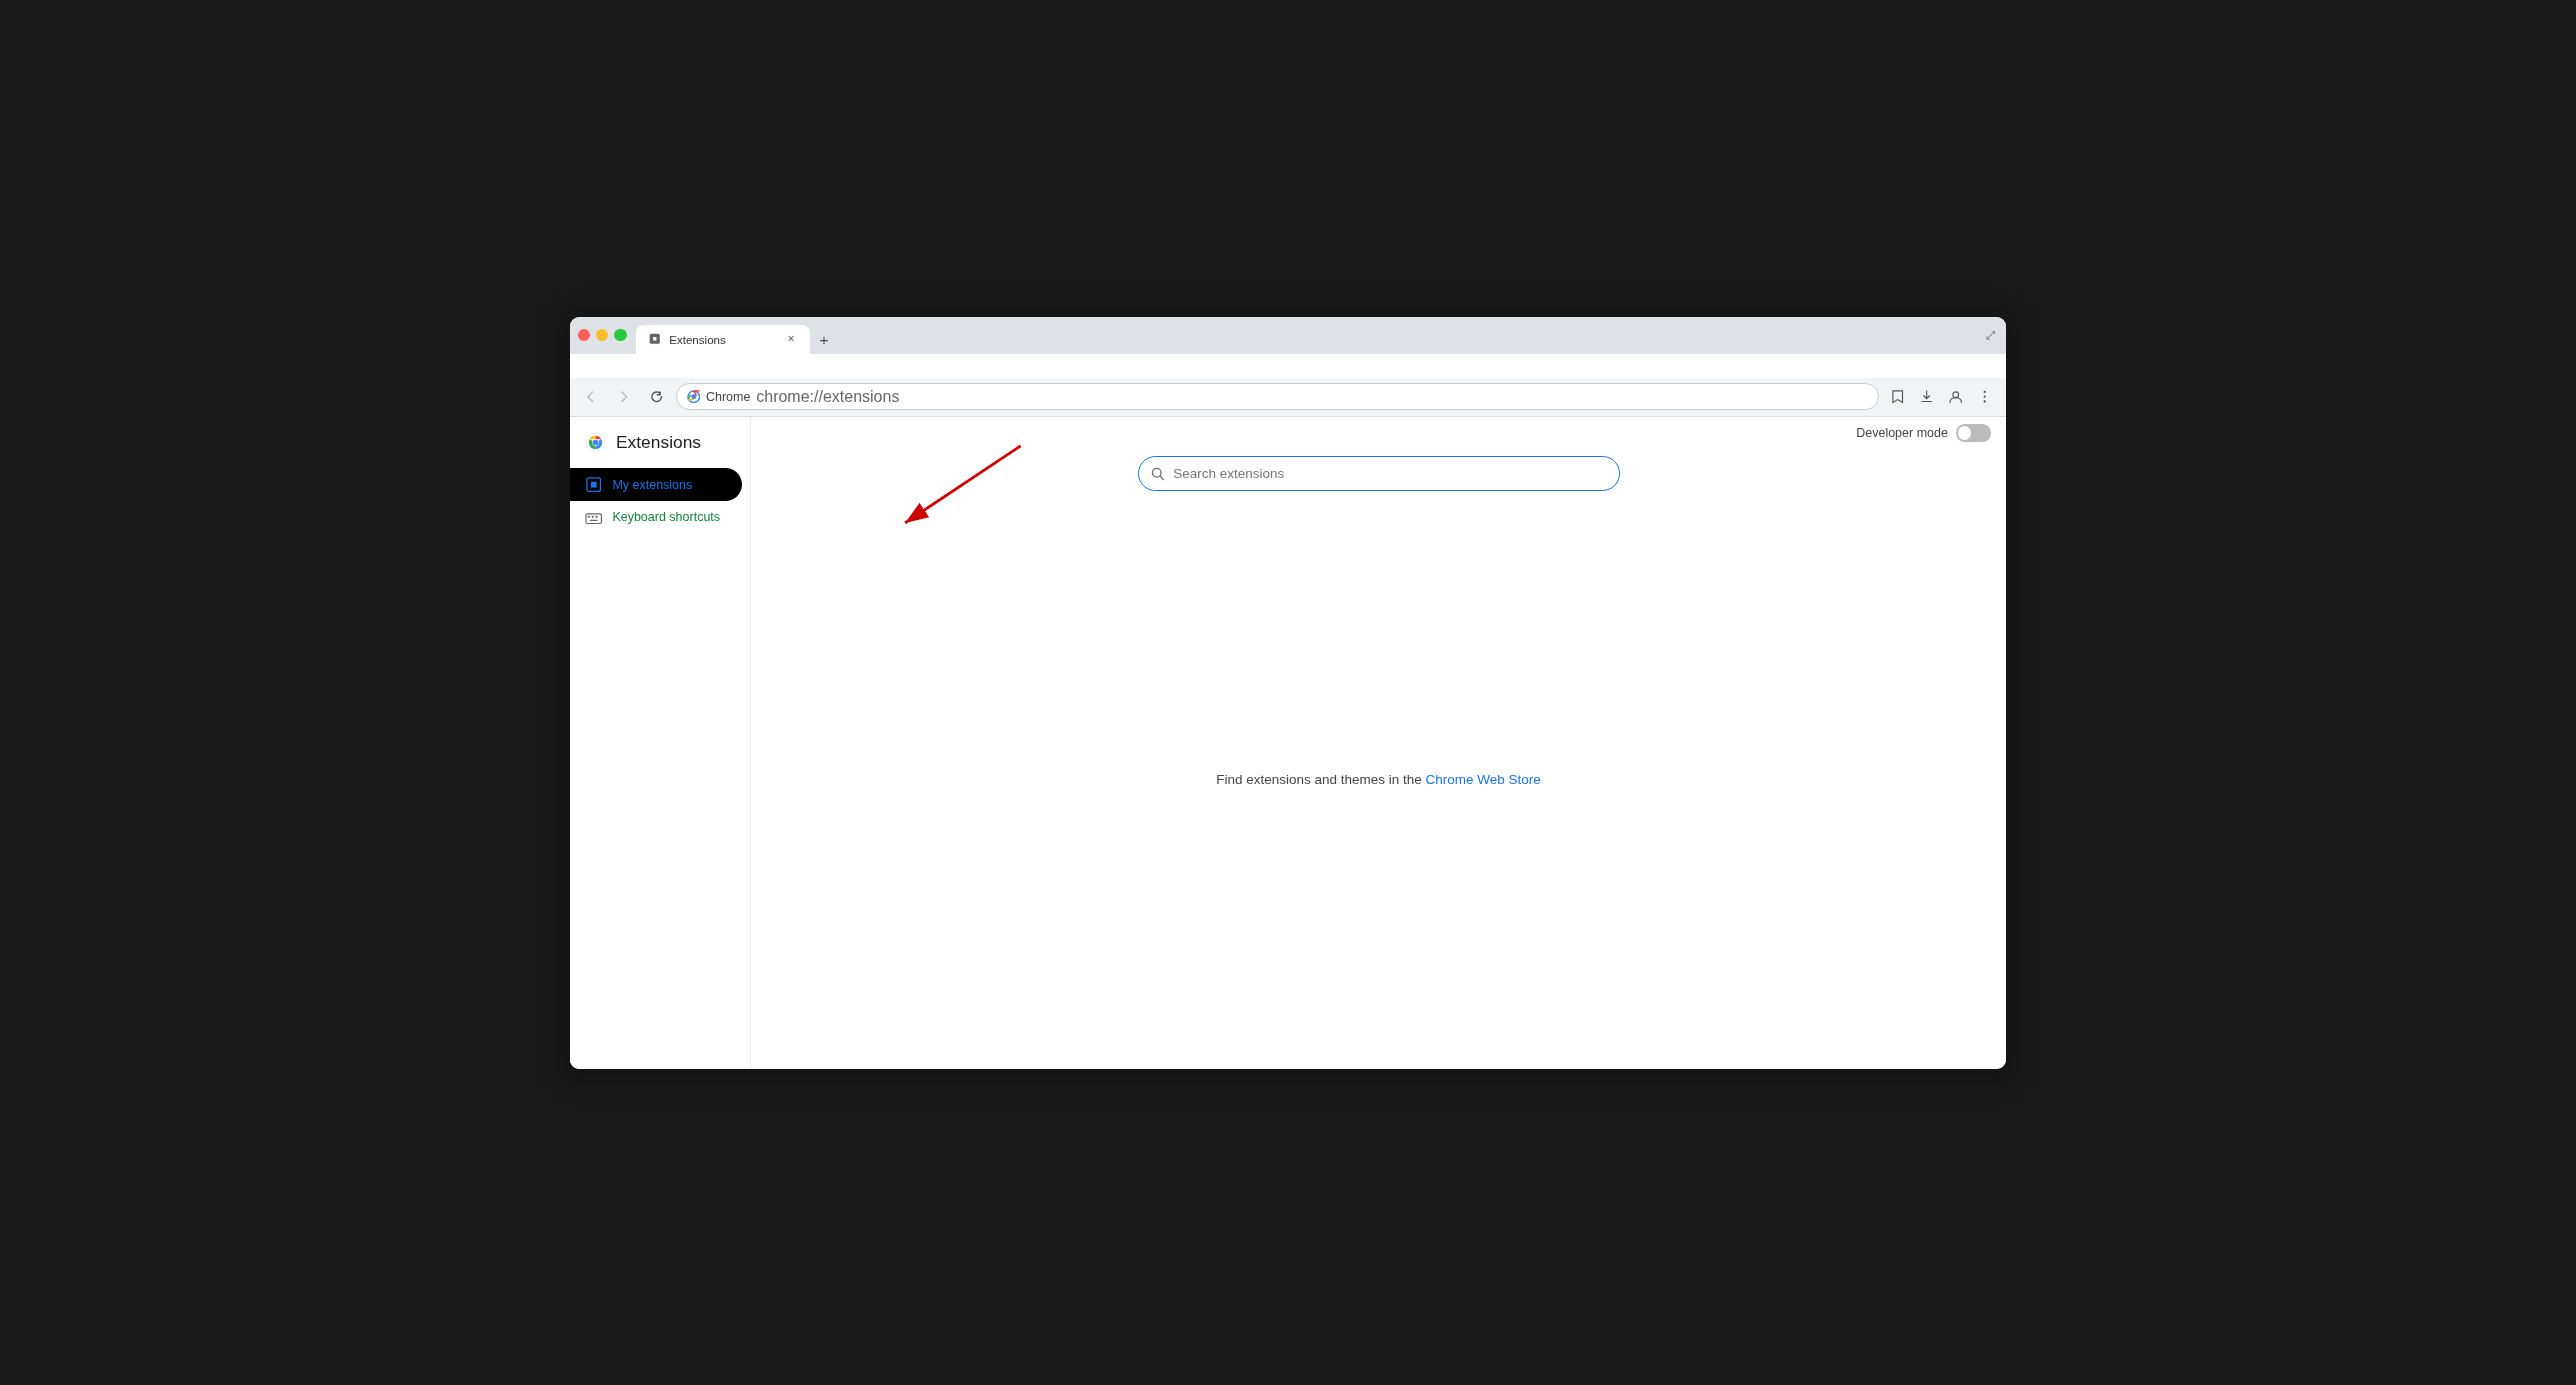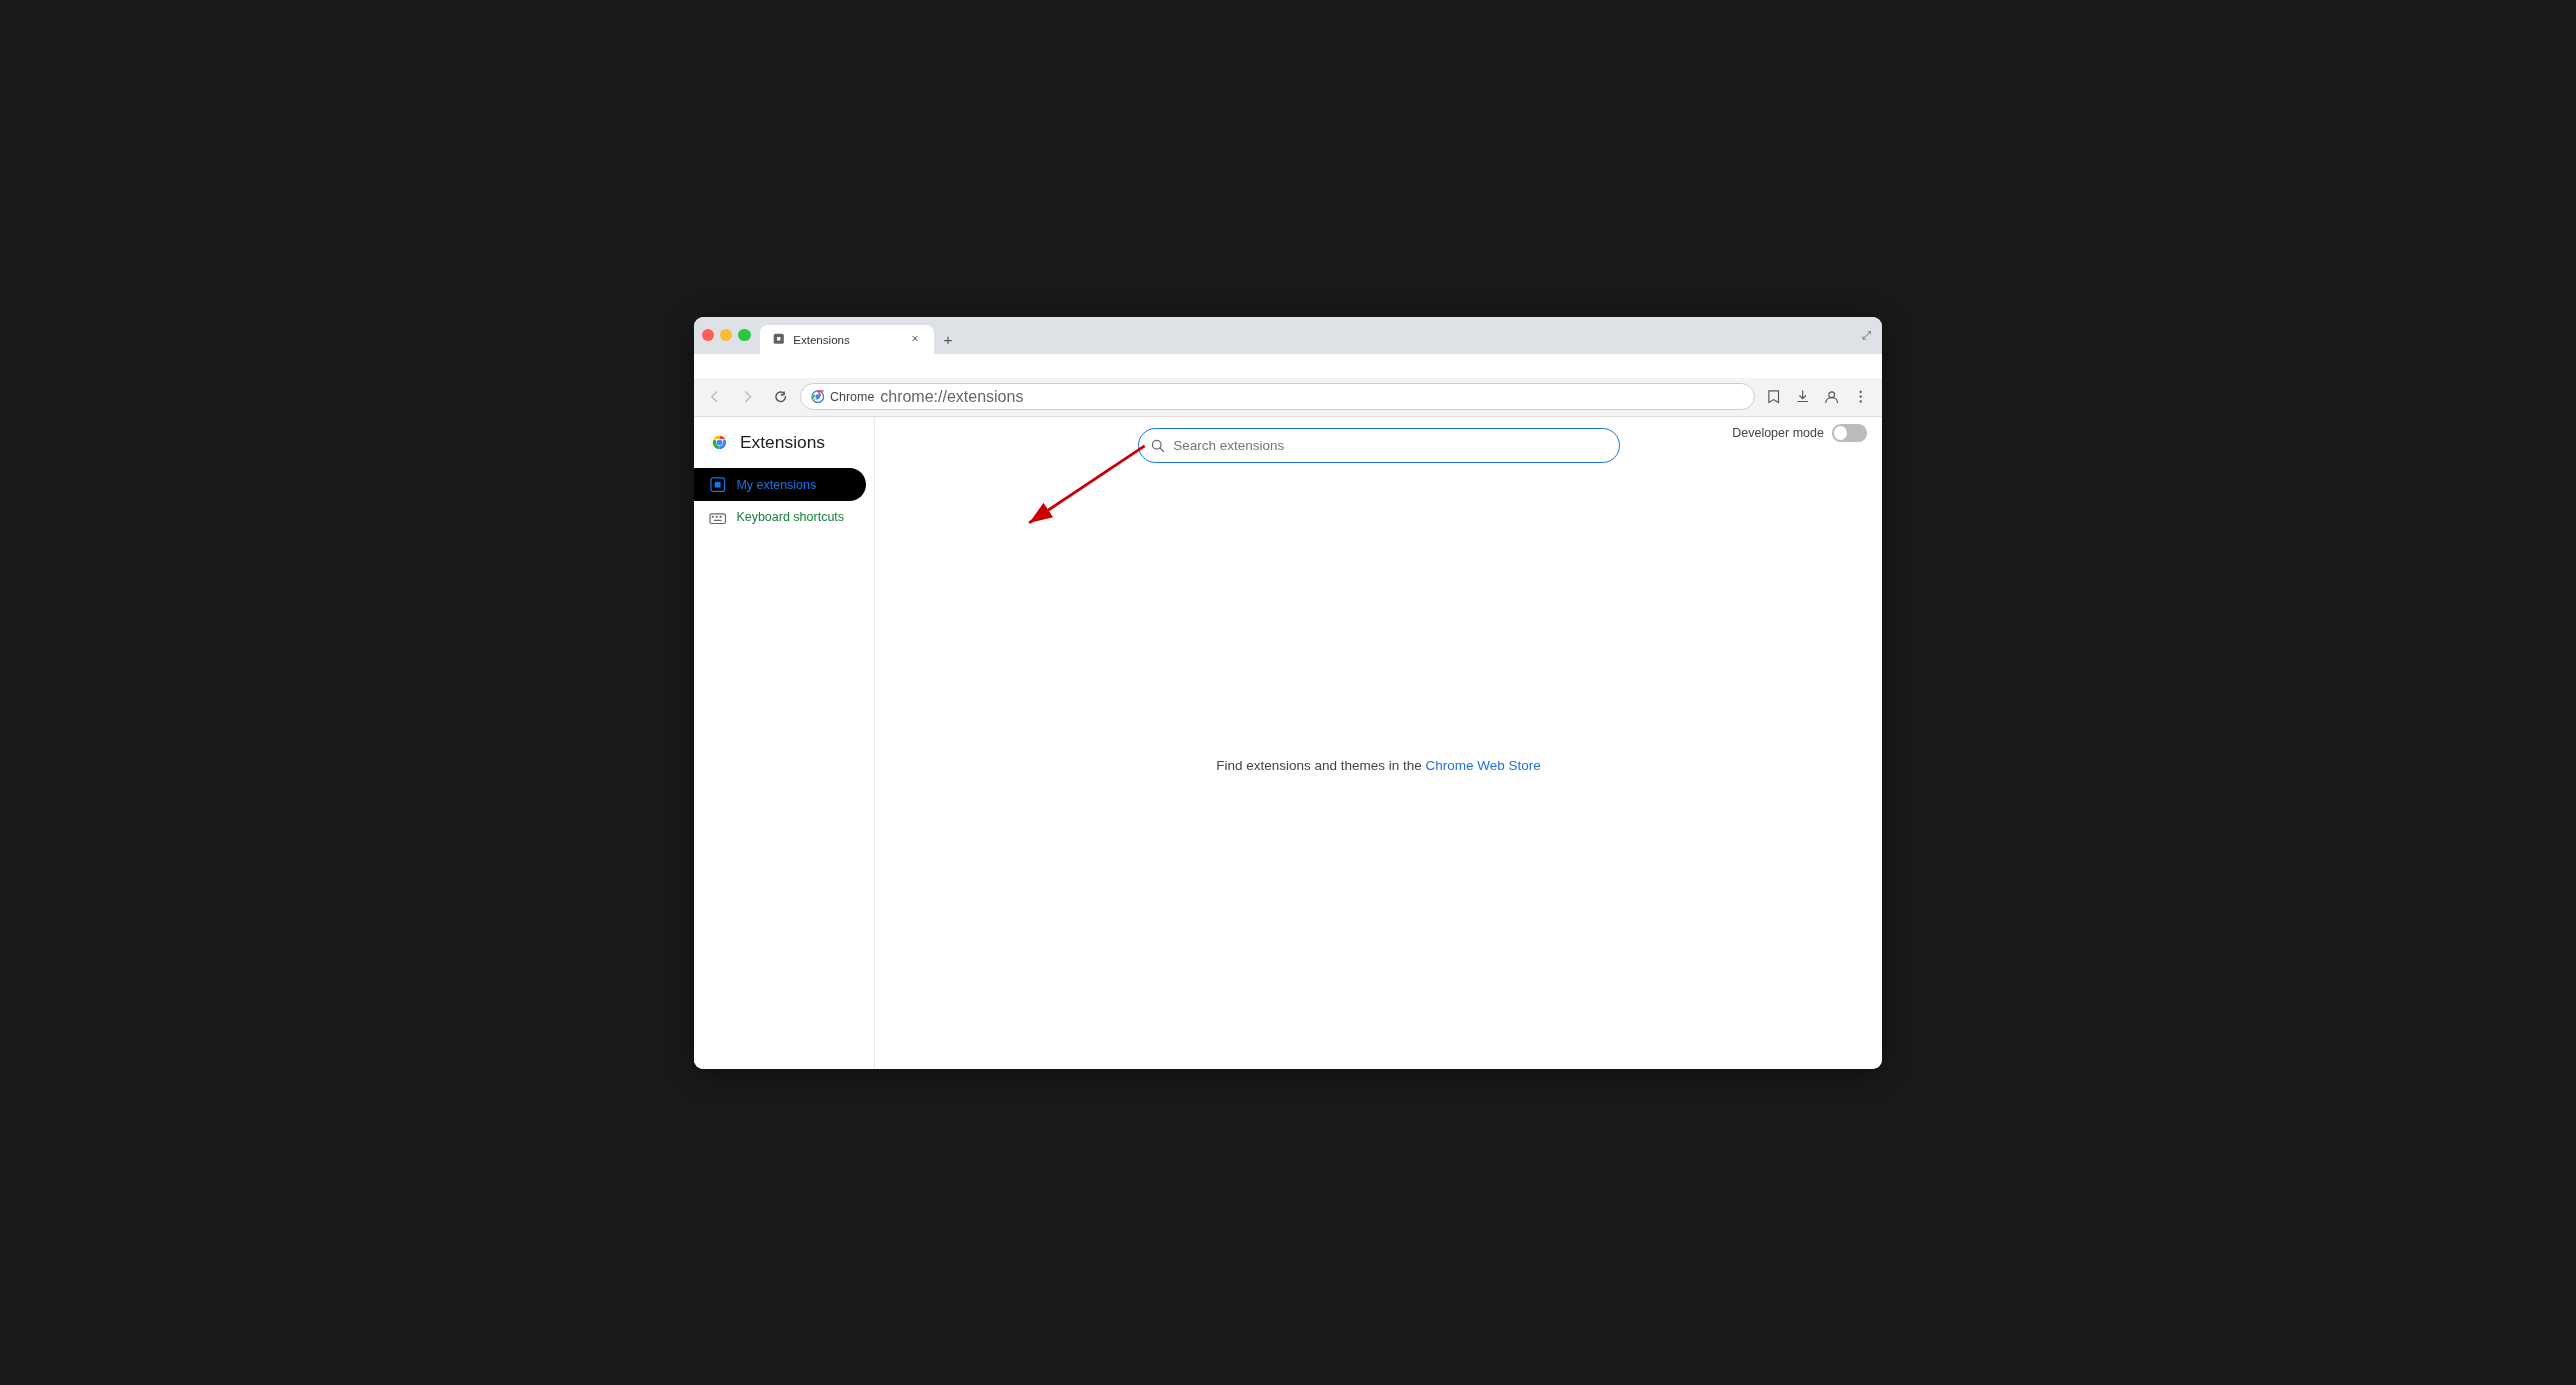--- a/index.html
+++ b/index.html
@@ -6,21 +6,21 @@
     body {
       background: #1a1a1a;
       display: flex;
       justify-content: center;
       align-items: center;
       min-height: 100vh;
       font-family: -apple-system, 'Segoe UI', Arial, sans-serif;
     }
 
     .browser-window {
-      width: 1188px;
+      width: 1436px;
       height: 752px;
       background: #ffffff;
       border-radius: 9.6px;
       overflow: hidden;
       box-shadow: 0 3.9px 29px rgba(0,0,0,0.5);
       display: flex;
       flex-direction: column;
     }
 
     
@@ -261,20 +261,21 @@
     .extensions-search {
       width: 482px;
       height: 35px;
       border-radius: 17.4px;
       border: 1px solid #1a73e8;
       display: flex;
       align-items: center;
       padding: 0 11.6px;
       gap: 7.7px;
       background: #fff;
+      margin-top: 28px;
     }
 
     .extensions-search input {
       border: none;
       outline: none;
       flex: 1;
       font-size: 13.5px;
       color: #333;
       background: transparent;
     }

